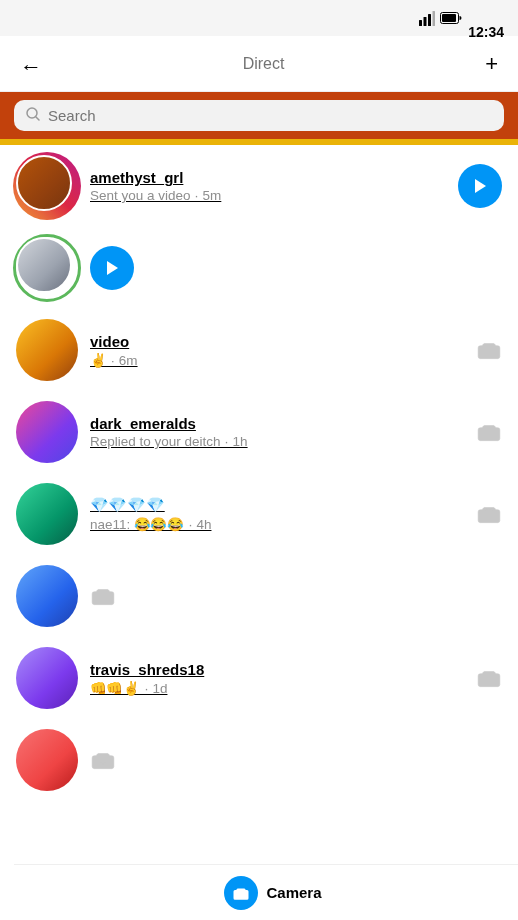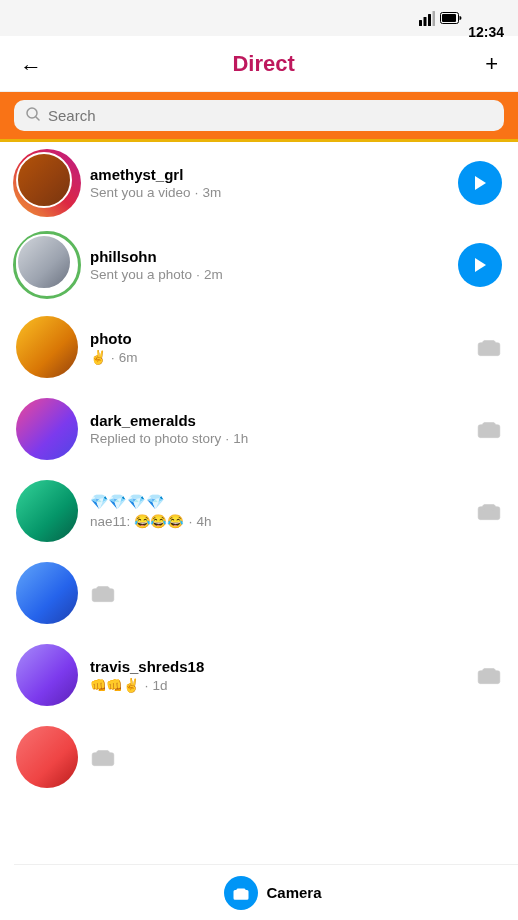--- a/index.html
+++ b/index.html
@@ -39,44 +39,44 @@
     .header {
       height: 56px;
       background: #fff;
       display: flex;
       align-items: center;
       justify-content: space-between;
       padding: 0 16px;
       border-bottom: 1px solid #efefef;
     }
     .header-title {
-      font-size: 22px;
-      font-weight: 700;
-      color: #be185d;
+      font-size: 16px;
+      font-weight: 400;
+      color: #737373;
     }
     .header-left, .header-right {
       display: flex;
       align-items: center;
     }
     .icon-btn {
       background: none;
       border: none;
       cursor: pointer;
       padding: 4px;
       font-size: 22px;
       color: #000;
       display: flex;
       align-items: center;
     }
 
     
     .search-bar {
       padding: 8px 14px;
-      background: #f97316;
-      border-bottom: 3px solid #eab308;
+      background: #c2410c;
+      border-bottom: 6px solid #eab308;
     }
     .search-input-wrap {
       background: #f2f2f2;
       border-radius: 10px;
       display: flex;
       align-items: center;
       padding: 7px 12px;
       gap: 8px;
     }
     .search-icon-svg {
@@ -89,20 +89,21 @@
       font-size: 15px;
       color: #999;
       outline: none;
       width: 100%;
     }
 
     
     .msg-list {
       list-style: none;
       background: #fff;
+      text-decoration: underline;
     }
     .msg-item {
       display: flex;
       align-items: center;
       padding: 10px 16px;
       gap: 12px;
       cursor: pointer;
       position: relative;
     }
 
@@ -287,74 +288,70 @@
 
 <ul class="msg-list pb-56" id="msg-list">
 <li class="msg-item">
 
       <div class="avatar-wrap">
         <div class="ring-gradient"></div>
         <div class="avatar-inner av-img-1"></div>
       </div>
     <div class="msg-content">
       <div class="msg-username">amethyst_grl</div>
-      <div class="msg-preview">Sent you a video · 3m</div>
+      <div class="msg-preview">Sent you a video · 5m</div>
     </div>
 
       <div class="msg-action">
         <div class="play-btn">
           <svg width="14" height="16" viewBox="0 0 14 16" fill="white">
             <polygon points="2,1 13,8 2,15"></polygon>
           </svg>
         </div>
       </div>
   </li>
     <li class="msg-item">
 
       <div class="avatar-wrap">
         <div class="ring-green"></div>
         <div class="avatar-inner av-img-2"></div>
       </div>
-    <div class="msg-content">
-      <div class="msg-username">phillsohn</div>
-      <div class="msg-preview">Sent you a photo · 2m</div>
-    </div>
 
       <div class="msg-action">
         <div class="play-btn">
           <svg width="14" height="16" viewBox="0 0 14 16" fill="white">
             <polygon points="2,1 13,8 2,15"></polygon>
           </svg>
         </div>
       </div>
   </li>
     <li class="msg-item">
 
       <div class="avatar-wrap">
         <div class="avatar-inner-plain av-img-3"></div>
       </div>
     <div class="msg-content">
-      <div class="msg-username">photo</div>
+      <div class="msg-username">video</div>
       <div class="msg-preview">✌️ · 6m</div>
     </div>
 
       <div class="msg-action">
         <svg width="26" height="22" viewBox="0 0 24 20" fill="none">
           <path d="M12 13.5A3.5 3.5 0 0 1 8.5 10 3.5 3.5 0 0 1 12 6.5a3.5 3.5 0 0 1 3.5 3.5 3.5 3.5 0 0 1-3.5 3.5M12 5a5 5 0 0 0-5 5 5 5 0 0 0 5 5 5 5 0 0 0 5-5 5 5 0 0 0-5-5m-6.5 1H4a2 2 0 0 0-2 2v8a2 2 0 0 0 2 2h16a2 2 0 0 0 2-2V8a2 2 0 0 0-2-2h-1.5l-1.41-1.59A1 1 0 0 0 16.34 4H7.66a1 1 0 0 0-.75.41L5.5 6z" stroke="#c7c7c7" stroke-width="0.5" fill="#c7c7c7"></path>
         </svg>
       </div>
   </li>
     <li class="msg-item">
 
       <div class="avatar-wrap">
         <div class="avatar-inner-plain av-img-4"></div>
       </div>
     <div class="msg-content">
       <div class="msg-username">dark_emeralds</div>
-      <div class="msg-preview">Replied to photo story · 1h</div>
+      <div class="msg-preview">Replied to your deitch · 1h</div>
     </div>
 
       <div class="msg-action">
         <svg width="26" height="22" viewBox="0 0 24 20" fill="none">
           <path d="M12 13.5A3.5 3.5 0 0 1 8.5 10 3.5 3.5 0 0 1 12 6.5a3.5 3.5 0 0 1 3.5 3.5 3.5 3.5 0 0 1-3.5 3.5M12 5a5 5 0 0 0-5 5 5 5 0 0 0 5 5 5 5 0 0 0 5-5 5 5 0 0 0-5-5m-6.5 1H4a2 2 0 0 0-2 2v8a2 2 0 0 0 2 2h16a2 2 0 0 0 2-2V8a2 2 0 0 0-2-2h-1.5l-1.41-1.59A1 1 0 0 0 16.34 4H7.66a1 1 0 0 0-.75.41L5.5 6z" stroke="#c7c7c7" stroke-width="0.5" fill="#c7c7c7"></path>
         </svg>
       </div>
   </li>
     <li class="msg-item">
 

